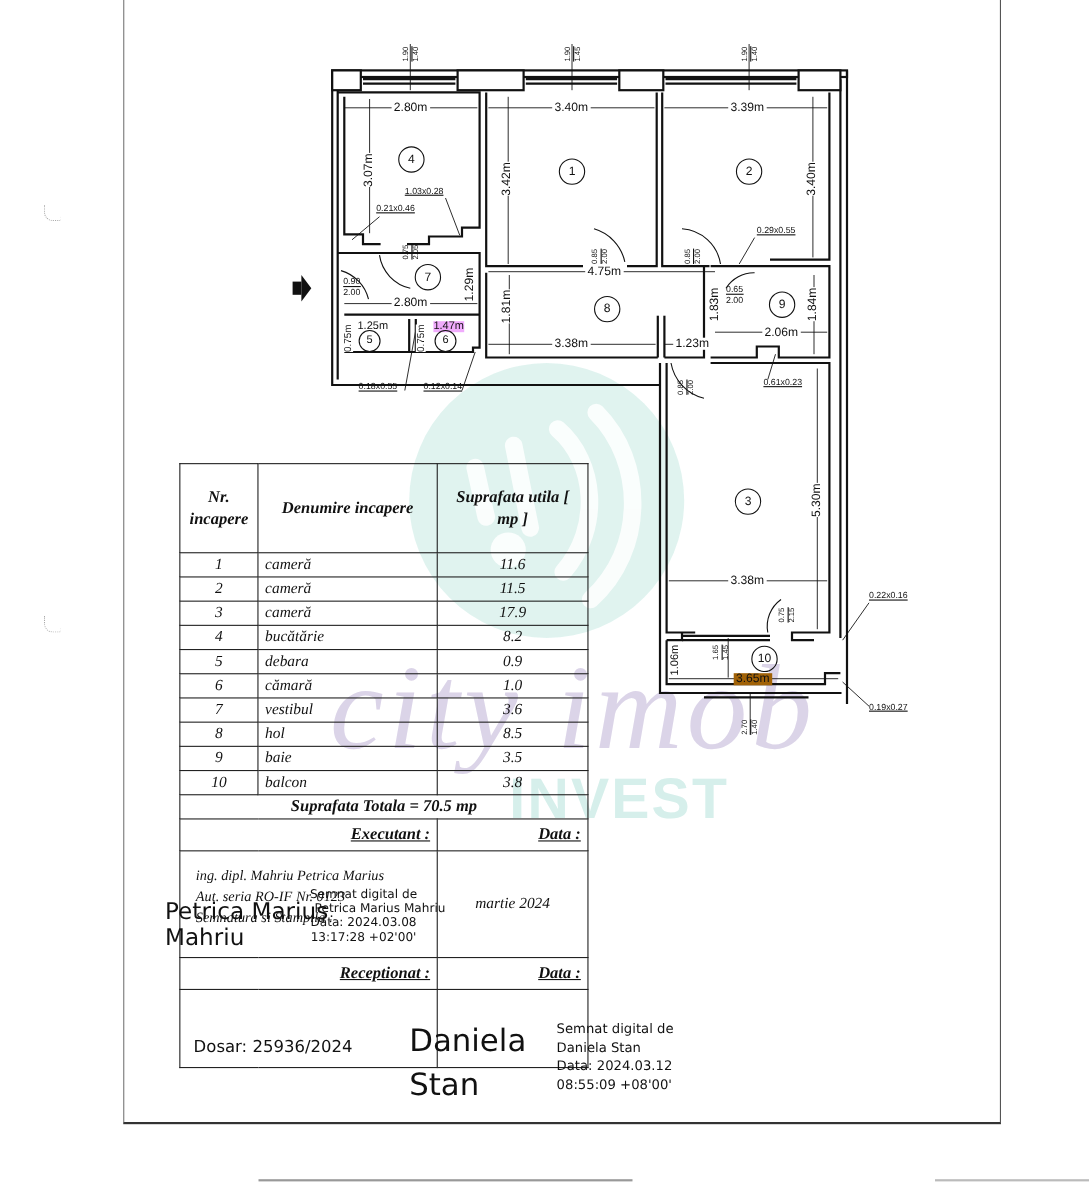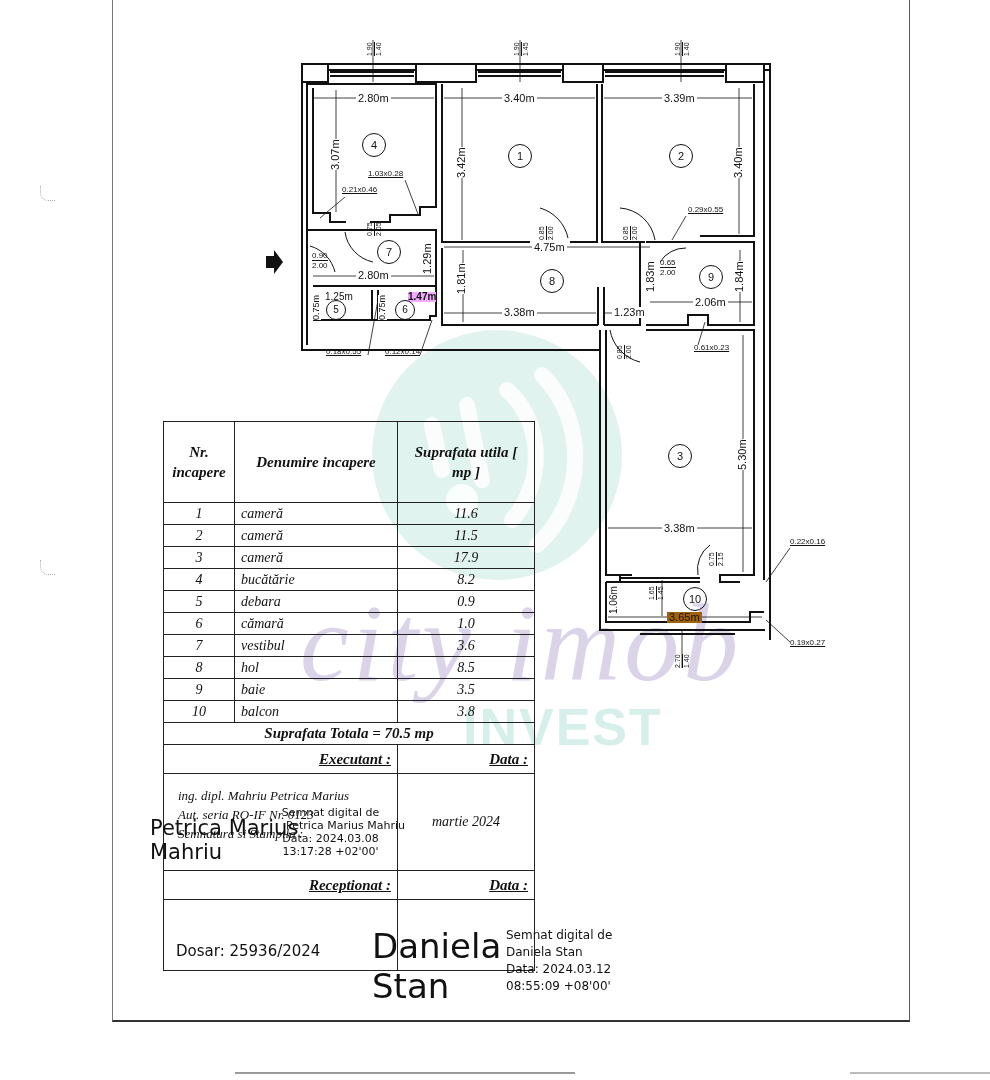--- a/index.html
+++ b/index.html
@@ -181,21 +181,21 @@
 <div class="lbl v" style="left:733px;top:178px;background:#fff;">3.40m</div>
 <div class="lbl" style="left:532px;top:242px;background:#fff;padding:0 2px;">4.75m</div>
 <div class="lbl v" style="left:456px;top:294px;background:#fff;">1.81m</div>
 <div class="lbl" style="left:502px;top:307px;background:#fff;padding:0 2px;">3.38m</div>
 <div class="lbl" style="left:612px;top:307px;background:#fff;padding:0 2px;">1.23m</div>
 <div class="lbl v" style="left:645px;top:292px;background:#fff;">1.83m</div>
 <div class="lbl" style="left:356px;top:270px;background:#fff;padding:0 2px;">2.80m</div>
 <div class="lbl v" style="left:422px;top:274px;background:#fff;">1.29m</div>
 <div class="lbl" style="left:325px;top:292px;font-size:10px;background:#fff;">1.25m</div>
 <div class="lbl v" style="left:312px;top:320px;font-size:9px;background:#fff;">0.75m</div>
-<div class="lbl" style="left:408px;top:292px;font-size:10px;background:#f0abfc;font-weight:bold;">1.47m</div>
+<div class="lbl" style="left:394px;top:292px;font-size:10px;background:#f0abfc;">1.47m</div>
 <div class="lbl v" style="left:378px;top:320px;font-size:9px;background:#fff;">0.75m</div>
 <div class="lbl" style="left:693px;top:297px;background:#fff;padding:0 2px;">2.06m</div>
 <div class="lbl v" style="left:734px;top:292px;background:#fff;">1.84m</div>
 <div class="lbl v" style="left:737px;top:470px;background:#fff;">5.30m</div>
 <div class="lbl" style="left:662px;top:523px;background:#fff;padding:0 2px;">3.38m</div>
 <div class="lbl" style="left:667px;top:612px;background:#a16207;padding:0 2px;">3.65m</div>
 <div class="lbl v" style="left:609px;top:614px;font-size:10px;background:#fff;">1.06m</div>
 
 <div class="frac" style="left:366px;top:236px;">
     <span class="top">0.75</span>
@@ -329,21 +329,21 @@
   <div>Petrica Marius</div>
   <div>Mahriu</div>
 </div>
 <div class="sig-overlay" style="left:256px;top:806px;font-size:11px;line-height:13px;text-align:center;">
   <div>Semnat digital de</div>
   <div style="margin-left:30px;">Petrica Marius Mahriu</div>
   <div>Data: 2024.03.08</div>
   <div>13:17:28 +02'00'</div>
 </div>
 
-<div class="sig-overlay" style="left:372px;top:926px;font-size:34px;line-height:40px;">
+<div class="sig-overlay" style="left:372px;top:926px;font-size:28px;line-height:40px;">
   <div>Daniela</div>
   <div>Stan</div>
 </div>
 <div class="sig-overlay" style="left:506px;top:927px;font-size:12px;line-height:17px;">
   <div>Semnat digital de</div>
   <div>Daniela Stan</div>
   <div>Data: 2024.03.12</div>
   <div>08:55:09 +08'00'</div>
 </div>
 

